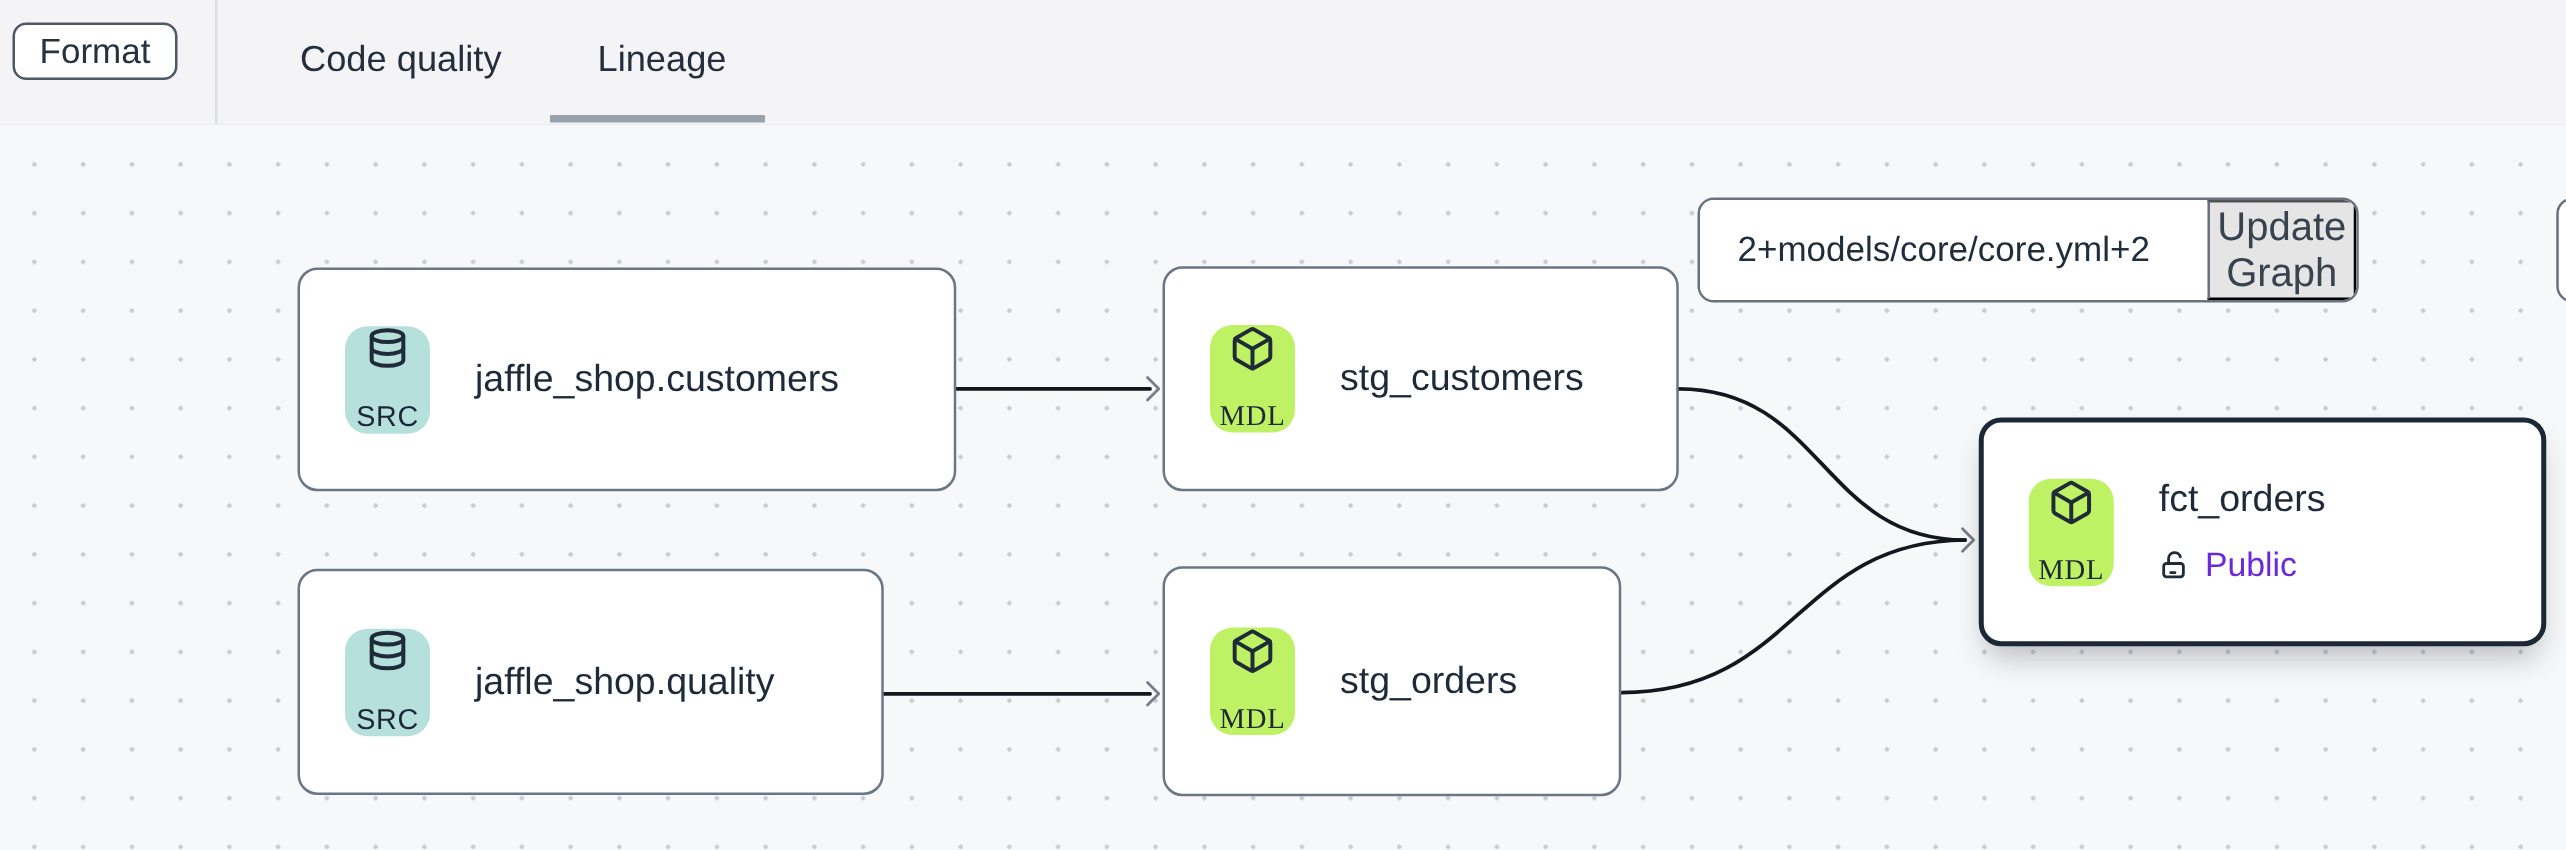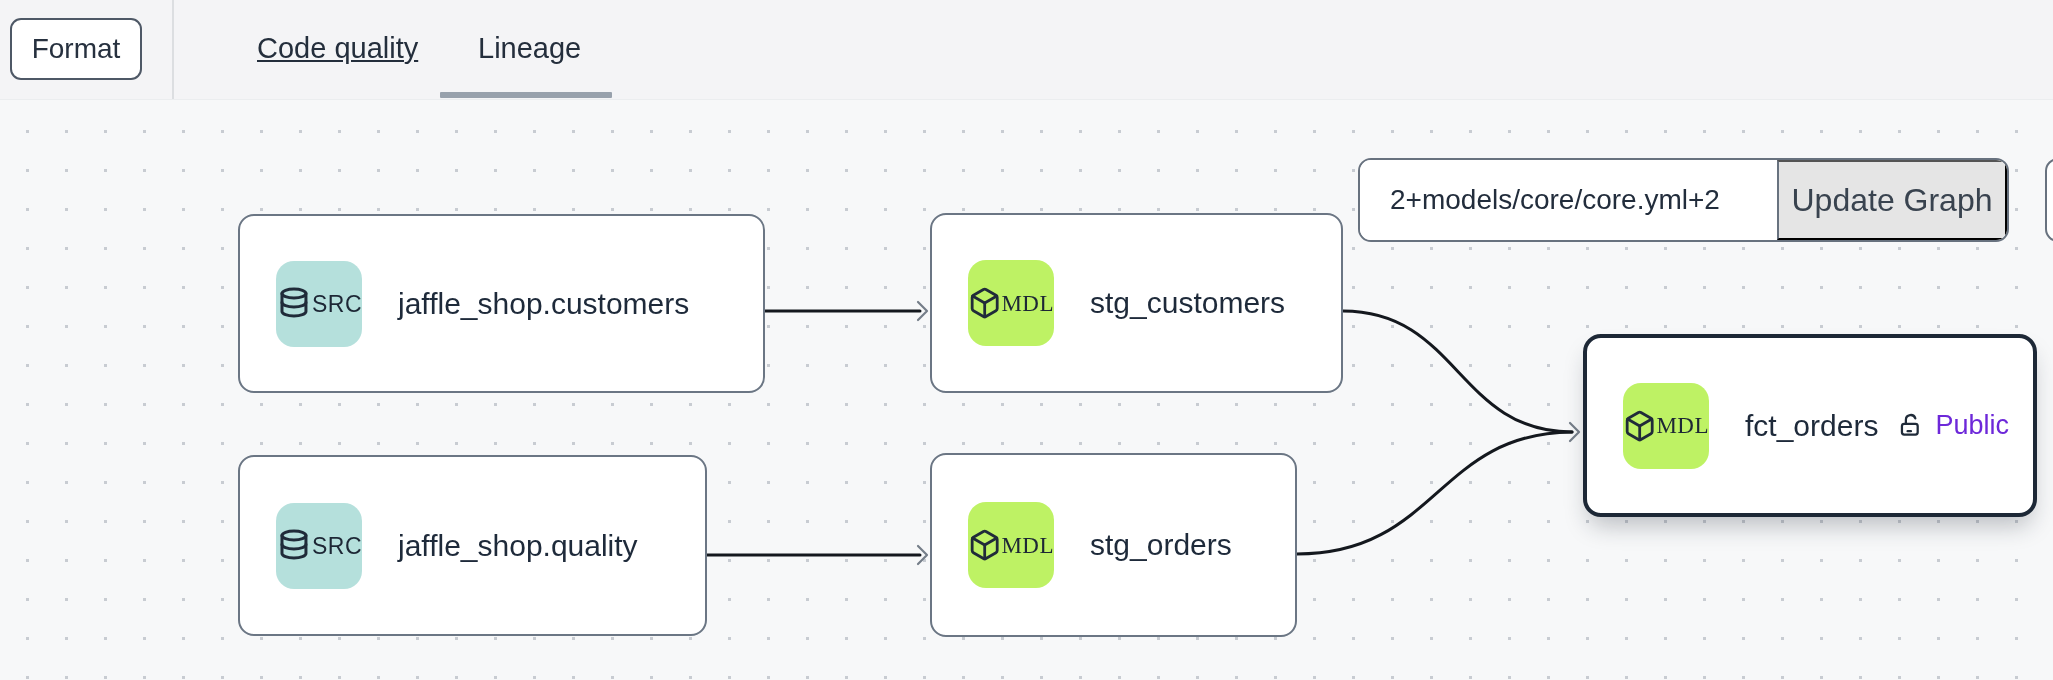--- a/index.html
+++ b/index.html
@@ -7,33 +7,33 @@
     width:2053px;height:680px;position:relative;overflow:hidden;
     font-family:"Liberation Sans", sans-serif;
     background:#f7f8f9;
   }
   
   .header{
     position:absolute;left:0;top:0;width:2053px;height:100px;
     background:#f4f4f6;border-bottom:1px solid #ebedef;box-sizing:border-box;z-index:5;
   }
   .format-btn{
-    position:absolute;left:10px;top:18px;width:132px;height:62px;
+    position:absolute;left:10px;top:18px;width:132px;height:46px;
     background:#ffffff;border:2.5px solid #4e5866;border-radius:11px;
     display:flex;align-items:center;justify-content:center;
     font-size:28px;color:#27313f;box-sizing:border-box;cursor:pointer;
   }
   .header-divider{
     position:absolute;left:172px;top:0;width:2px;height:99px;background:#dcdee1;
   }
   .tab{
     position:absolute;top:0;height:96px;display:flex;align-items:center;
     font-size:29px;color:#242e3c;cursor:pointer;
   }
-  .tab-codequality{left:257px;text-decoration:underline;}
+  .tab-codequality{left:240px;}
   .tab-lineage{left:478px;}
   .tab-underline{
     position:absolute;left:440px;top:92px;width:172px;height:6px;
     background:#98a1ac;border-radius:1px;
   }
   
   .canvas{
     position:absolute;left:0;top:100px;width:2053px;height:580px;
     background-color:#f7f8f9;
     background-image:radial-gradient(circle,#c8ccd2 1.6px,transparent 1.9px);
@@ -49,36 +49,36 @@
   .node-src-customers{left:238px;top:214px;width:527px;height:179px;}
   .node-stg-customers{left:930px;top:213px;width:413px;height:180px;}
   .node-src-orders{left:238px;top:455px;width:469px;height:181px;}
   .node-stg-orders{left:930px;top:453px;width:367px;height:184px;}
   .node-fct-orders{
     left:1583px;top:334px;width:454px;height:183px;
     border:4px solid #1d2836;border-radius:18px;
     box-shadow:0 14px 24px -6px rgba(25,32,45,0.28);
   }
   .tile{
-    width:86px;height:86px;border-radius:18px;flex:none;
-    display:flex;align-items:center;justify-content:flex-end;
+    width:68px;height:86px;border-radius:18px;flex:none;
+    display:flex;flex-direction:column;align-items:center;justify-content:space-between;
   }
   .tile-src{background:#b5e0dc;}
   .tile-mdl{background:#bef264;font-family:Liberation Serif, serif;}
   .tile svg{width:38px;height:38px;display:block;}
   .tile-badge{
     font-size:23px;color:#1d2735;margin-top:1px;font-weight:500;letter-spacing:0.5px;
   }
   .node-title{font-size:30px;color:#1e2a3a;white-space:nowrap;}
-  .node-text-col{display:flex;gap:20px;}
+  .node-text-col{display:flex;flex-direction:column;gap:20px;}
   .node-meta{display:flex;align-items:center;gap:10px;font-size:27px;color:#6d28d9;}
   .node-meta svg{width:27px;height:27px;display:block;}
   
   .graph-controls{
-    position:absolute;left:1358px;top:158px;width:651px;height:84px;
+    position:absolute;left:1358px;top:158px;width:529px;height:84px;
     display:flex;border:2.5px solid #68727f;border-radius:13px;overflow:hidden;
     background:#ffffff;box-sizing:border-box;z-index:4;
   }
   .selector-input{
     width:417px;display:flex;align-items:center;padding-left:30px;
     font-size:28px;color:#222d3c;background:#ffffff;box-sizing:border-box;
     white-space:nowrap;
   }
   .update-btn{
     flex:1;background:#e5e5e5;border-left:2.5px solid #68727f;

